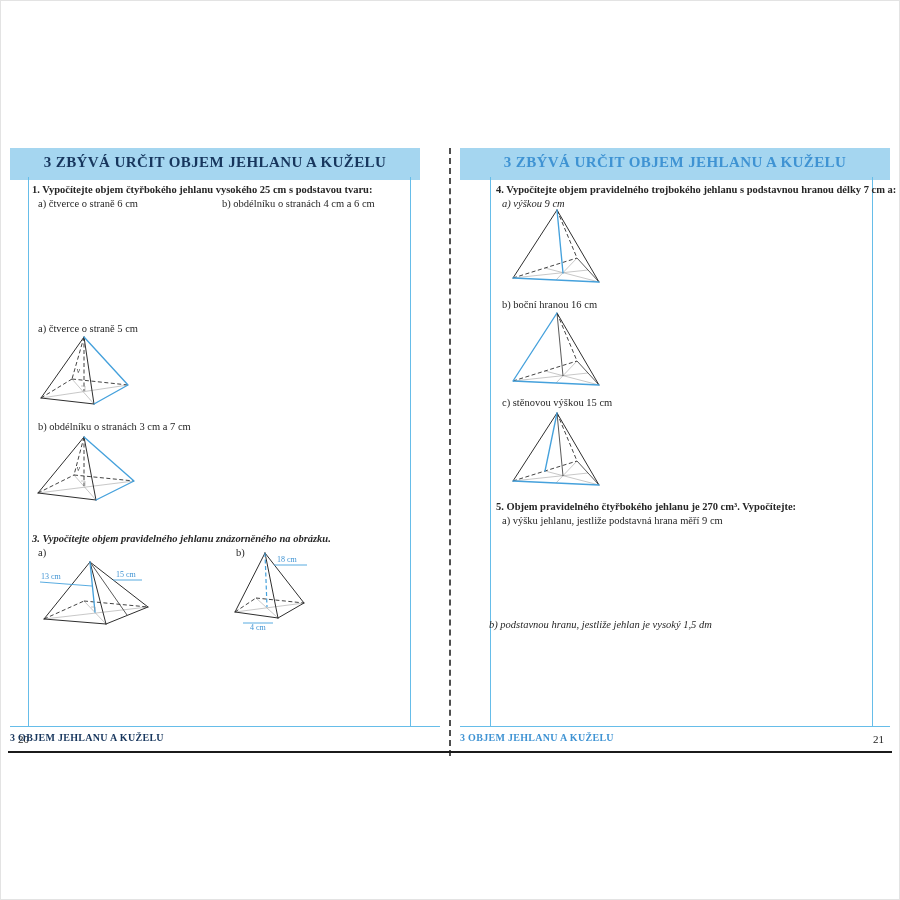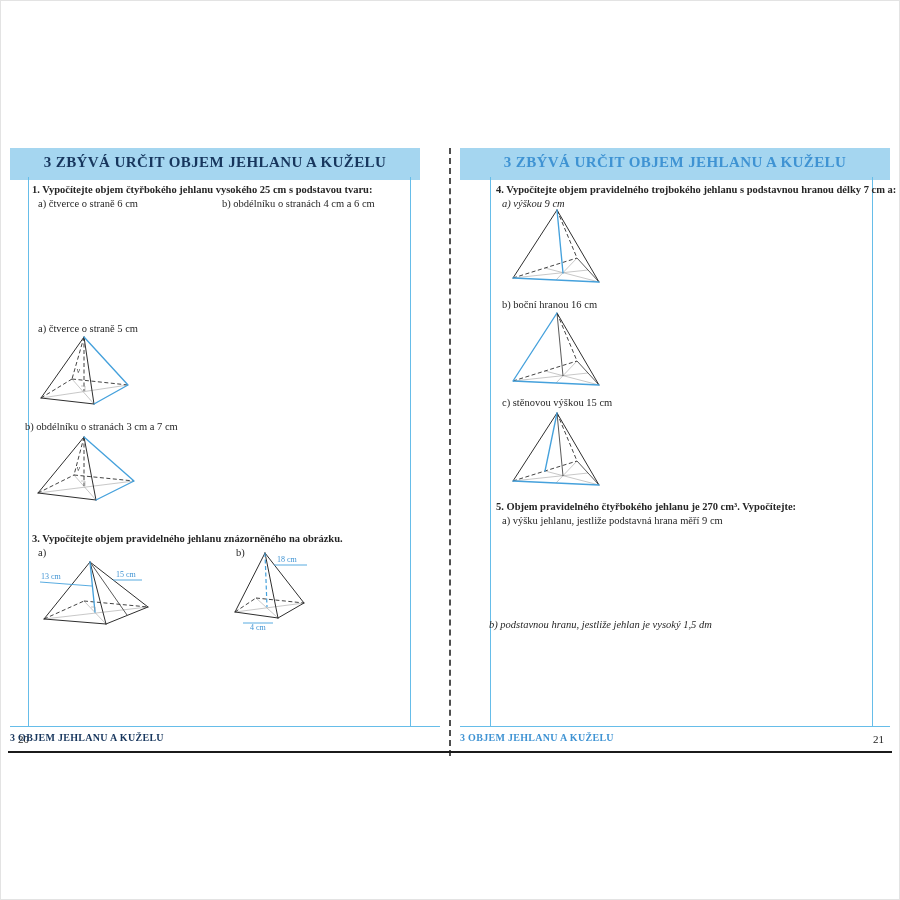--- a/index.html
+++ b/index.html
@@ -62,32 +62,32 @@
 
     <svg style="left:26px;top:186px;" width="100" height="75" viewBox="0 0 100 75">
       <path class="t" d="M5,64 L92,51 M58,70 L36,45"></path>
       <path class="d" d="M5,64 L36,45 M36,45 L92,51 M48,3 L36,45 M48,3 L48,57"></path>
       <path class="t" d="M45,52 h4 v5"></path>
       <path class="e" d="M48,3 L5,64 M48,3 L58,70 M5,64 L58,70"></path>
       <path class="b" d="M48,3 L92,51 M58,70 L92,51"></path>
       <text class="vl" x="44" y="39" text-anchor="end">v</text>
     </svg>
 
-    <div class="item" style="left:15px;top:272px;">b) obdélníku o stranách 3 cm a 7 cm</div>
+    <div class="item" style="left:28px;top:272px;">b) obdélníku o stranách 3 cm a 7 cm</div>
 
     <svg style="left:24px;top:286px;" width="105" height="70" viewBox="0 0 105 70">
       <path class="t" d="M4,59 L100,47 M62,66 L40,41"></path>
       <path class="d" d="M4,59 L40,41 M40,41 L100,47 M50,3 L40,41 M50,3 L50,52"></path>
       <path class="t" d="M47,47 h4 v5"></path>
       <path class="e" d="M50,3 L4,59 M50,3 L62,66 M4,59 L62,66"></path>
       <path class="b" d="M50,3 L100,47 M62,66 L100,47"></path>
       <text class="vl" x="46" y="37" text-anchor="end">v</text>
     </svg>
 
-    <div class="item bold" style="left:22px;top:384px;">3. Vypočítejte objem pravidelného jehlanu znázorněného na obrázku.</div>
+    <div class="item bold" style="left:22px;top:384px;font-style:italic;">3. Vypočítejte objem pravidelného jehlanu znázorněného na obrázku.</div>
     <div class="item" style="left:28px;top:398px;">a)</div>
     <div class="item" style="left:226px;top:398px;">b)</div>
 
     <svg style="left:28px;top:410px;" width="115" height="72" viewBox="0 0 115 72">
       <path class="t" d="M6,61 L110,49 M68,66 L46,43"></path>
       <path class="d" d="M6,61 L46,43 M46,43 L110,49"></path>
       <path class="es" d="M52,4 L89,57"></path>
       <path class="e" d="M52,4 L6,61 M52,4 L68,66 M52,4 L110,49 M6,61 L68,66 M68,66 L110,49"></path>
       <path class="b" d="M52,4 L57,54"></path>
       <path class="t" d="M53,49 h4 v4"></path>

